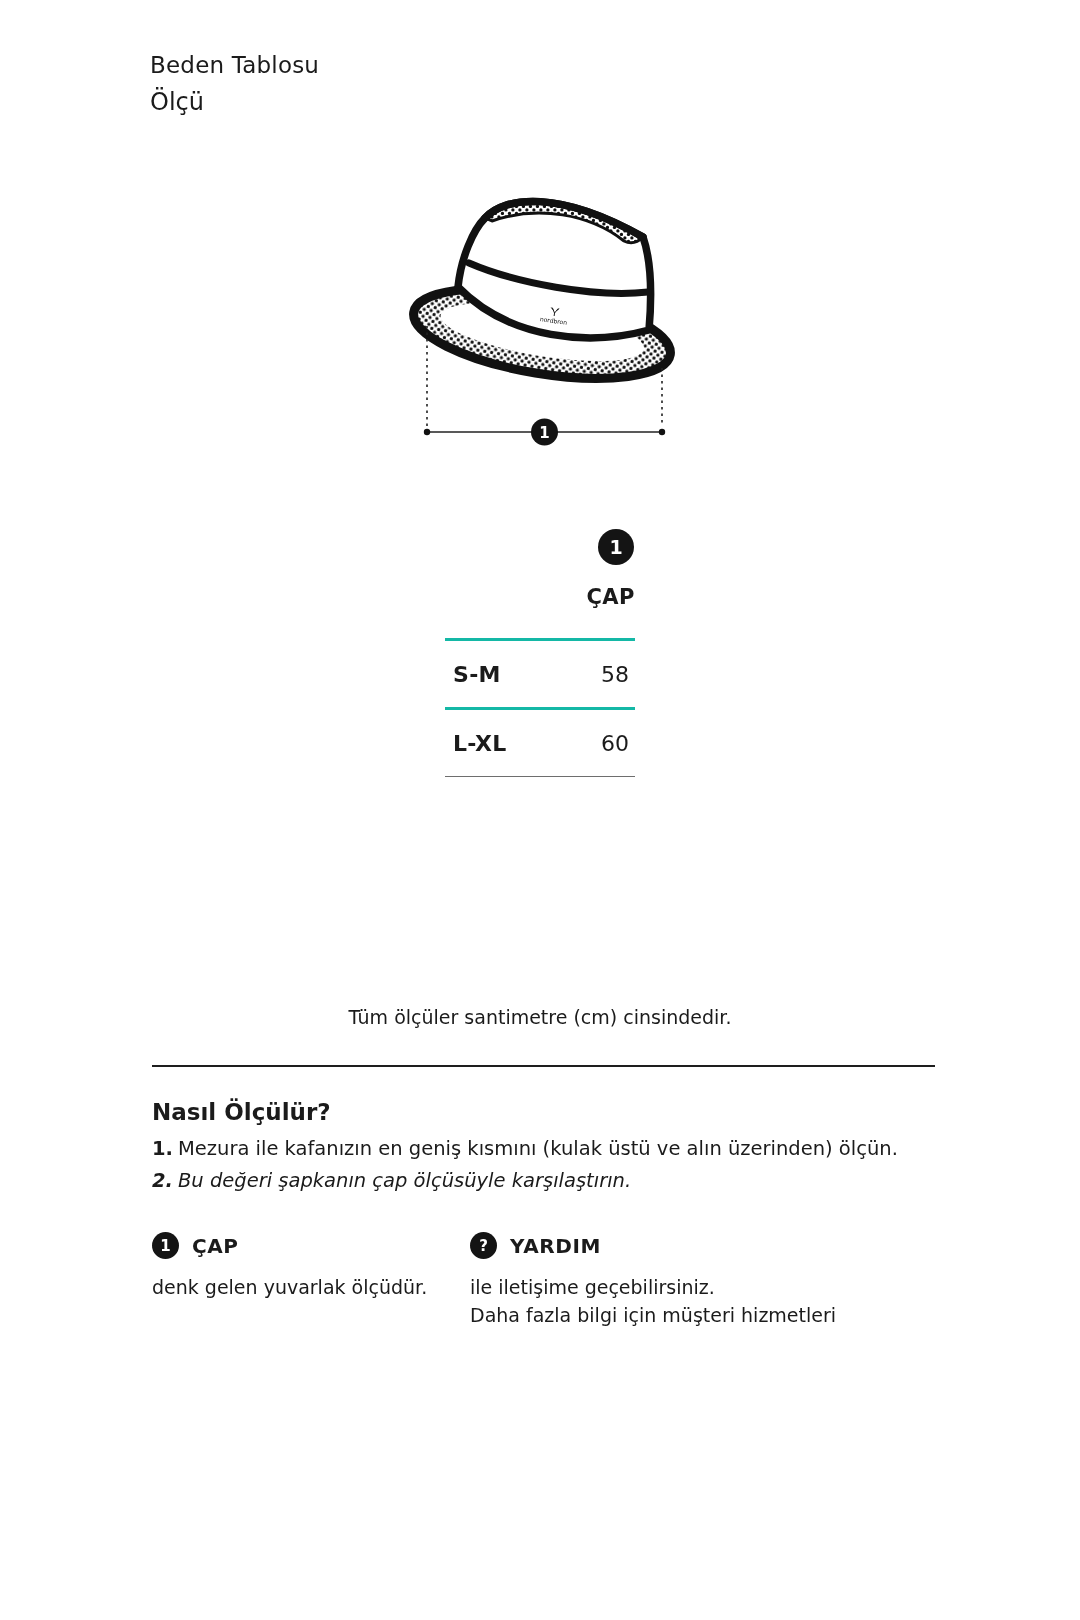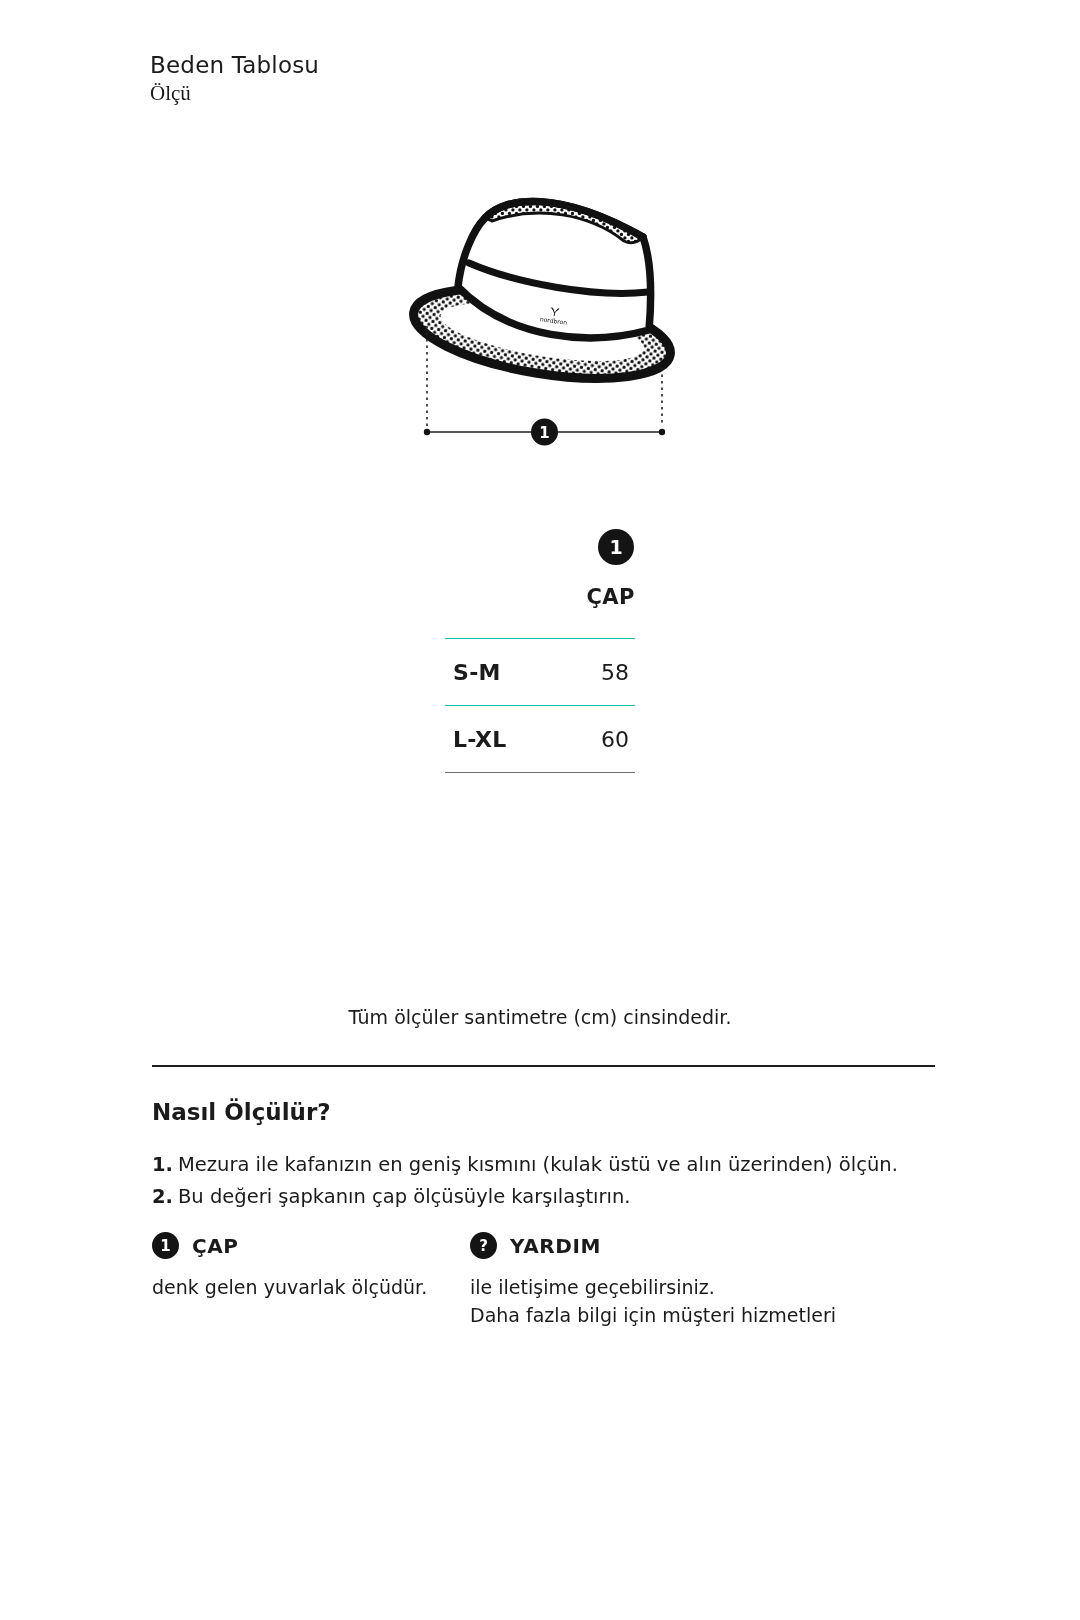--- a/index.html
+++ b/index.html
@@ -6,51 +6,51 @@
   body{
     width:1080px;height:1620px;position:relative;background:#ffffff;
     color:#1b1b1b;font-family:"DejaVu Sans","Liberation Sans",sans-serif;
     overflow:hidden;
   }
   .abs{position:absolute;}
 
   
   .header{left:150px;top:52px;}
   .page-title{font-size:23px;font-weight:normal;line-height:26px;letter-spacing:.2px;}
-  .page-subtitle{font-size:21px;line-height:24px;margin-top:3px;font-family:Liberation Serif, serif;}
+  .page-subtitle{font-size:24px;line-height:24px;margin-top:12px;}
 
   
   .hat-svg{left:385px;top:180px;width:310px;height:270px;}
 
   
   .size-table{left:445px;top:529px;width:190px;}
   .t-badge-row{display:flex;justify-content:flex-end;padding-right:1px;}
   .badge{
     background:#141414;color:#fff;border-radius:50%;
     display:flex;align-items:center;justify-content:center;font-weight:bold;
   }
   .t-badge{width:36px;height:36px;font-size:19px;}
   .t-colheader{margin-top:20px;text-align:right;font-weight:bold;font-size:21px;line-height:24px;letter-spacing:.5px;}
   .t-rows{margin-top:29px;}
-  .t-row{display:flex;justify-content:space-between;align-items:center;height:66px;border-top:1px solid #14b8a6;}
+  .t-row{display:flex;justify-content:space-between;align-items:center;height:66px;border-top:3px solid #14b8a6;}
   .t-row:last-child{border-bottom:1px solid #6e6e6e;}
   .t-size{font-weight:bold;font-size:22px;padding-left:8px;letter-spacing:.3px;}
   .t-val{font-size:22px;padding-right:6px;}
 
   
   .units-note{left:0;top:1006px;width:1080px;text-align:center;font-size:19px;line-height:22px;}
 
   
   .divider{left:152px;top:1065px;width:783px;border-top:2px solid #1e1e1e;height:0;}
 
   
   .how-to{left:152px;top:1099px;width:810px;}
   .how-to-heading{font-size:23px;font-weight:bold;line-height:27px;margin:0;}
-  .step{font-size:19.5px;line-height:25px;margin-top:26px;}
-  .step + .step{margin-top:7px;}
+  .step{font-size:19.5px;line-height:25px;margin-top:10px;}
+  .step + .step{margin-top:7px;font-style:italic;}
   .step-num{font-weight:bold;margin-right:5px;}
 
   
   .glossary{left:152px;top:1232px;width:790px;display:flex;}
   .g-col1{width:318px;flex:0 0 318px;}
   .g-col2{flex:1;}
   .g-head{display:flex;align-items:center;gap:13px;height:27px;}
   .g-badge{width:27px;height:27px;font-size:15px;}
   .g-label{font-weight:bold;font-size:20px;letter-spacing:.6px;}
   .g-desc{margin-top:15px;font-size:19px;line-height:27.5px;}

